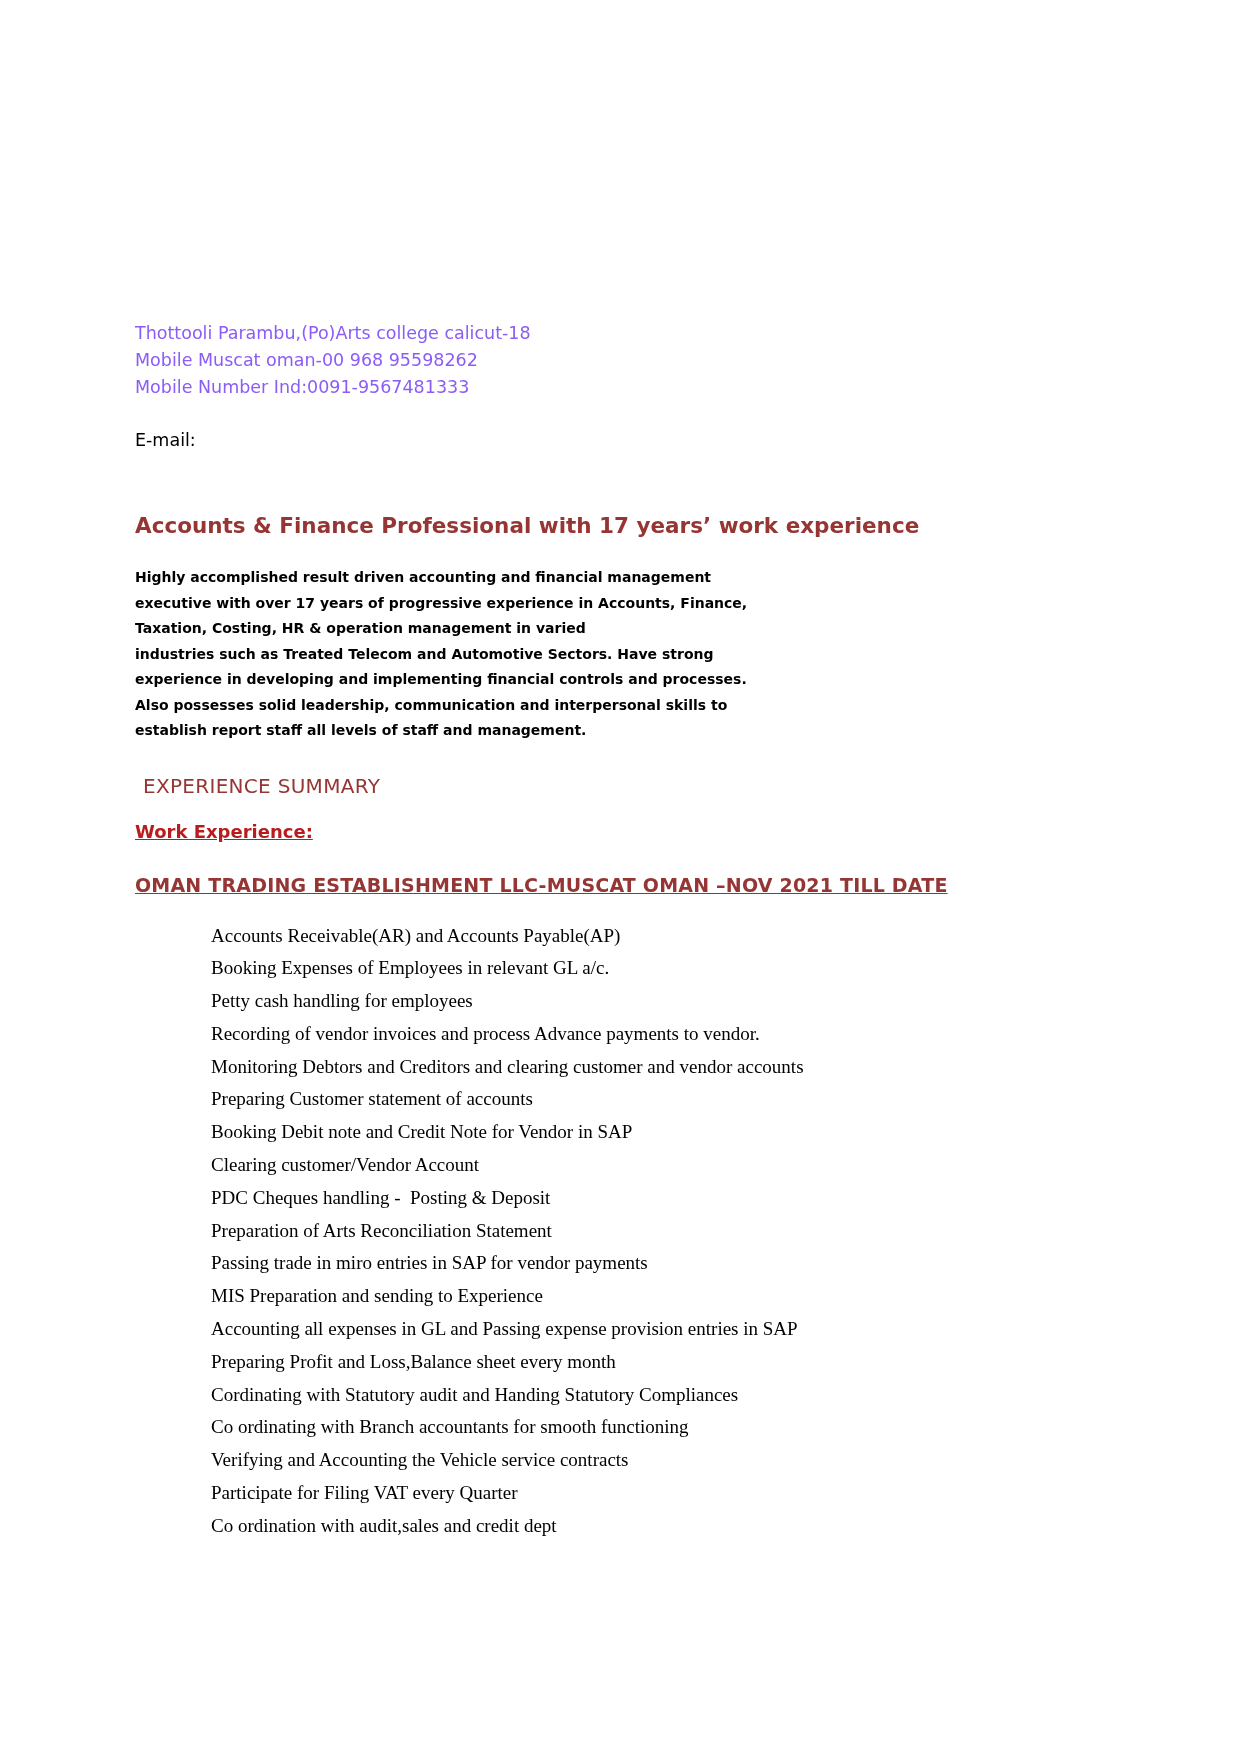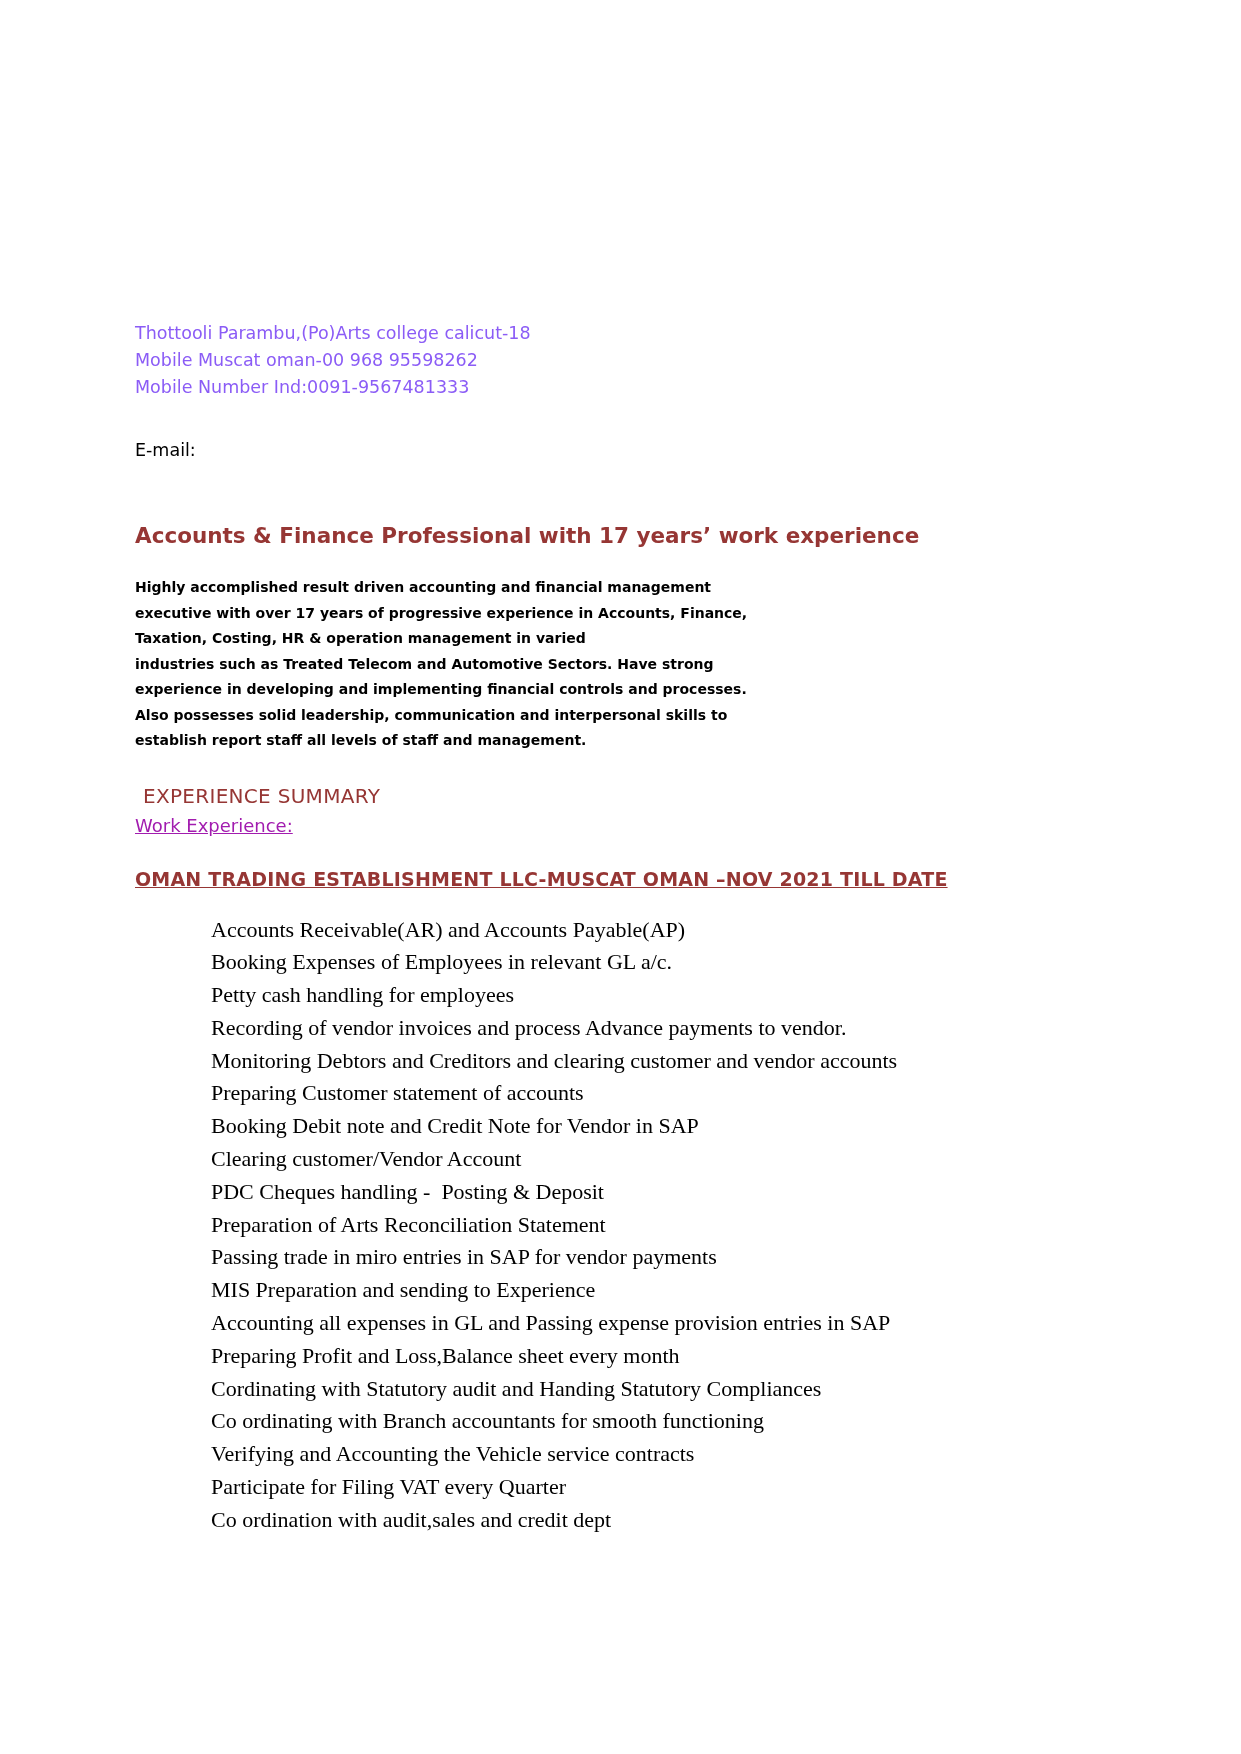--- a/index.html
+++ b/index.html
@@ -16,21 +16,21 @@
   }
   .content {
     padding: 320px 90px 0 135px;
   }
   .contact-block div {
     font-size: 17.5px;
     line-height: 27px;
     color: #8b5cf6;
   }
   .email-line {
-    margin-top: 36px;
+    margin-top: 26px;
     font-size: 17.5px;
     line-height: 27px;
   }
   .headline {
     margin-top: 58px;
     font-size: 21.5px;
     font-weight: bold;
     line-height: 28px;
     color: #963634;
   }
@@ -46,43 +46,43 @@
   }
   .exp-summary {
     margin-top: 29px;
     font-size: 20px;
     line-height: 26px;
     color: #963634;
     letter-spacing: 0.3px;
     margin-left: 8px;
   }
   .work-exp {
-    margin-top: 4px;
+    margin-top: 20px;
     font-size: 18px;
-    font-weight: normal;
+    font-weight: bold;
     line-height: 25px;
-    color: #a21caf;
+    color: #b91c1c;
     text-decoration: underline;
   }
   .employer {
     margin-top: 28px;
     font-size: 19px;
     font-weight: bold;
     line-height: 26px;
     color: #963634;
     text-decoration: underline;
     letter-spacing: 0.2px;
   }
   .duties {
     margin-top: 22px;
     padding-left: 76px;
   }
   .duties div {
     font-family: "Liberation Serif", "DejaVu Serif", serif;
-    font-size: 22px;
+    font-size: 19px;
     line-height: 32.8px;
     color: #000000;
     white-space: pre-wrap;
   }
 </style>
 </head>
 <body>
 
 <div class="page">
   <div class="content">

